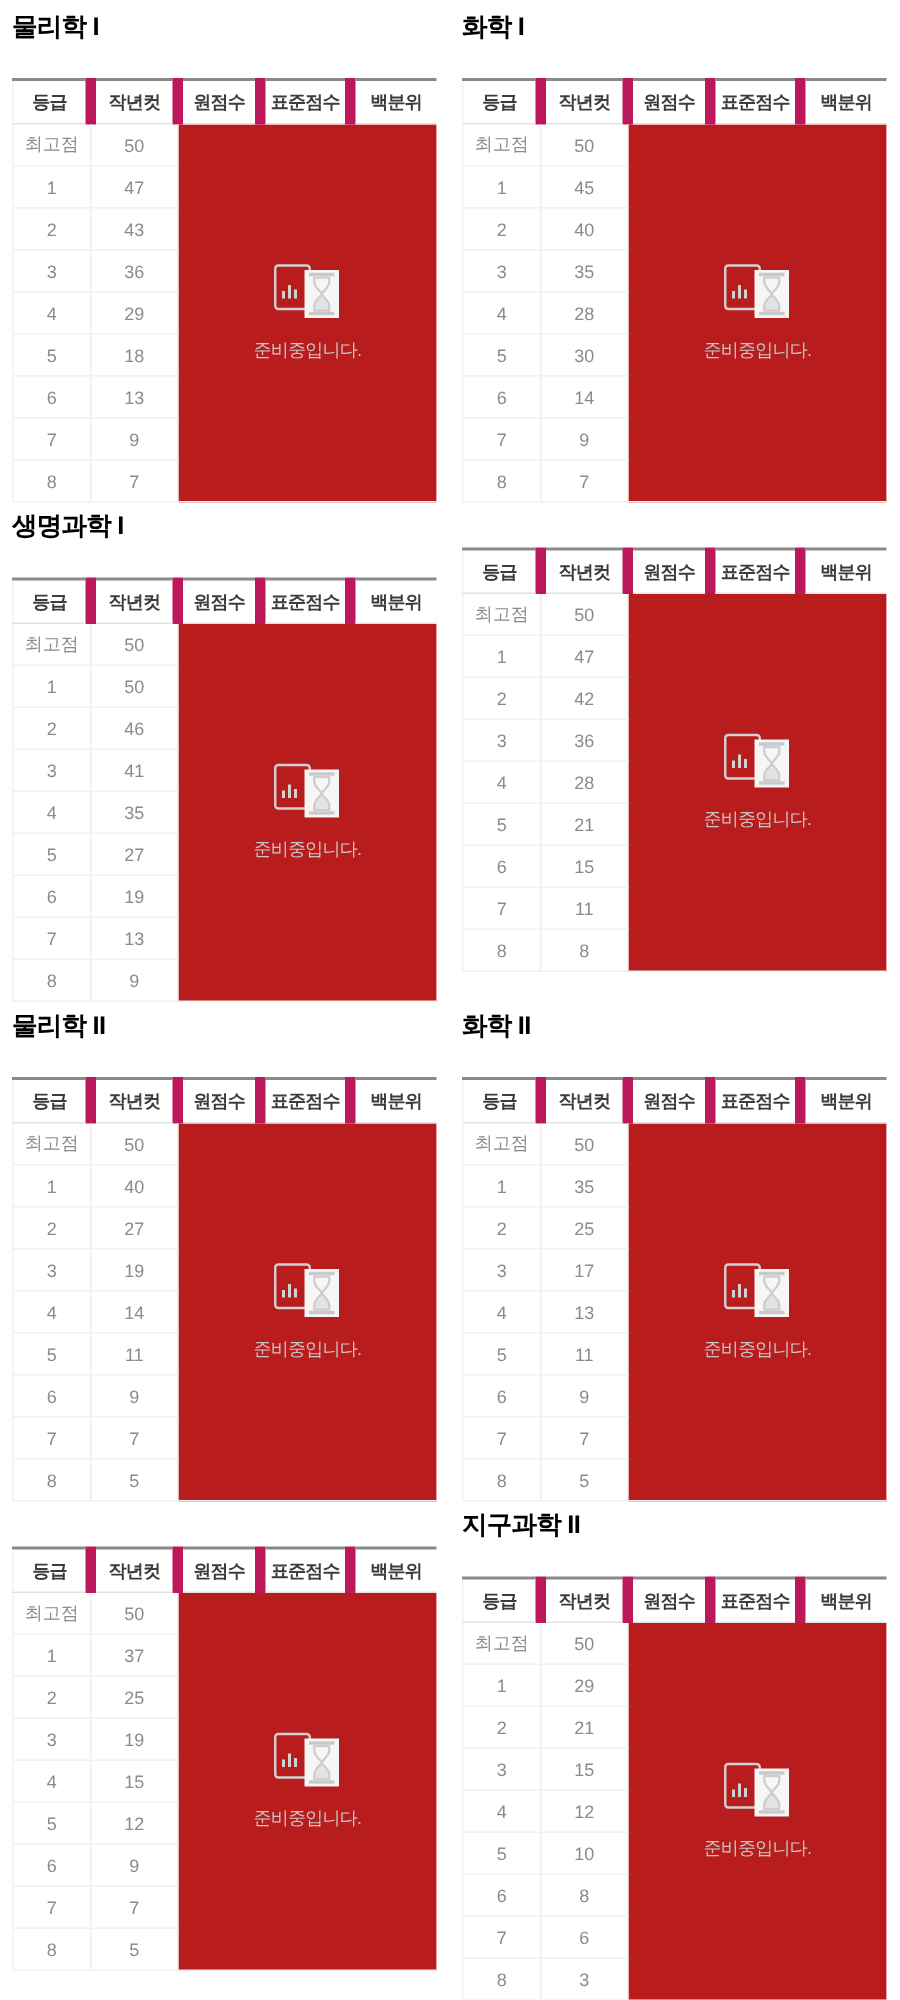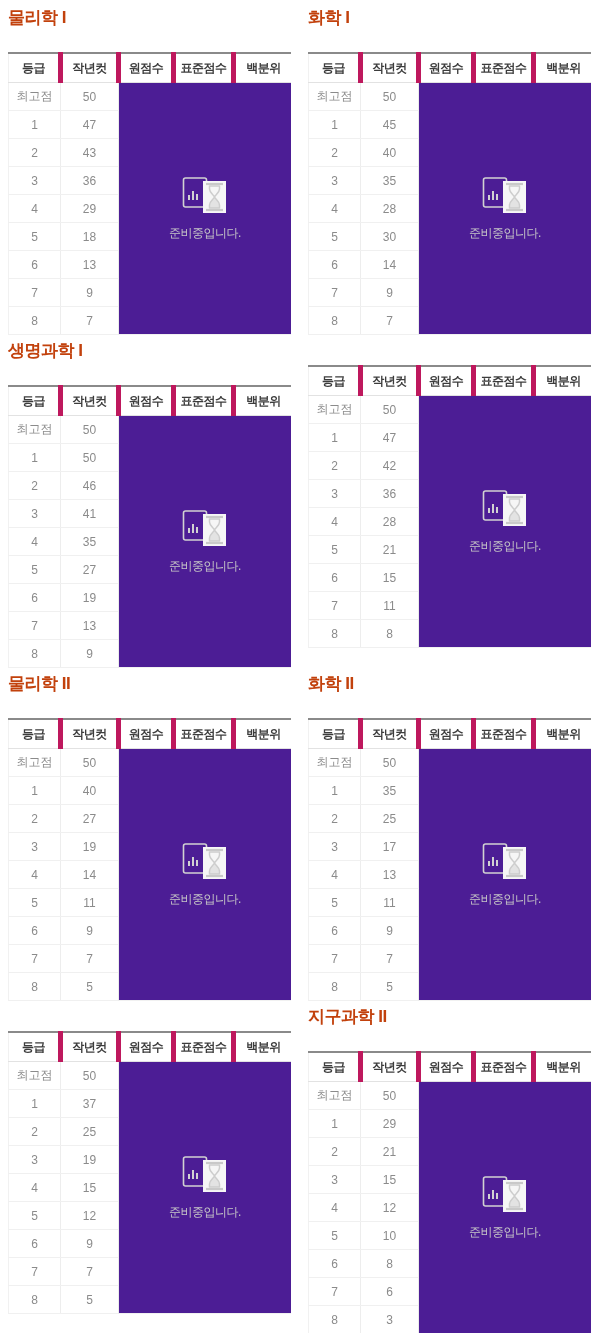--- a/index.html
+++ b/index.html
@@ -12,21 +12,21 @@
     padding: 8px 9px 0 8px;
     display: grid;
     grid-template-columns: 283px 283px;
     column-gap: 17px;
     grid-auto-rows: 333px;
   }
   .panel { overflow: hidden; }
   .title {
     font-size: 17px;
     font-weight: 700;
-    color: #c2410c;
+    color: #000000;
     margin: 0 0 9px 0;
     letter-spacing: -0.5px;
     line-height: 20px;
   }
   table.cut-table {
     width: 283px;
     border-collapse: collapse;
     table-layout: fixed;
     border-top: 2px solid #8a8a8a;
     border-left: 1px solid #f1f1f1;
@@ -35,37 +35,37 @@
     margin-top: 24px;
   }
   th {
     height: 28px;
     font-size: 12px;
     font-weight: 700;
     color: #3c3c3c;
     text-align: center;
     background: #fff;
     border-bottom: 1px solid #e2e2e2;
-    border-left: 5px solid #be185d;
+    border-left: 7px solid #be185d;
     padding: 0;
     letter-spacing: -0.5px;
   }
   th:first-child { border-left: none; }
   td.cell {
     height: 27px;
     font-size: 12px;
     color: #8b8b8b;
     text-align: center;
     border-bottom: 1px solid #f0f0f0;
     border-left: 1px solid #ededed;
     padding: 0;
   }
   td.cell:first-child { border-left: none; }
   td.pending {
-    background: #4c1d95;
+    background: #b91c1c;
     border-left: 1px solid #ececec;
     text-align: center;
     vertical-align: middle;
     padding: 0;
   }
   .pending-box { display: inline-block; }
   .pending-text {
     font-size: 12px;
     color: #c7c7c7;
     margin-top: 7px;

